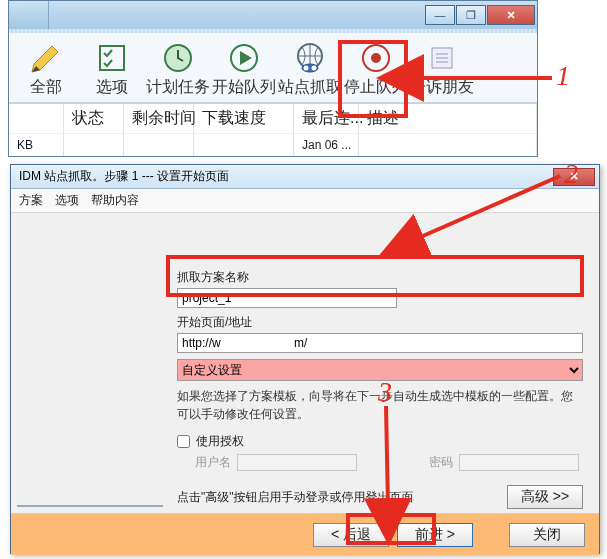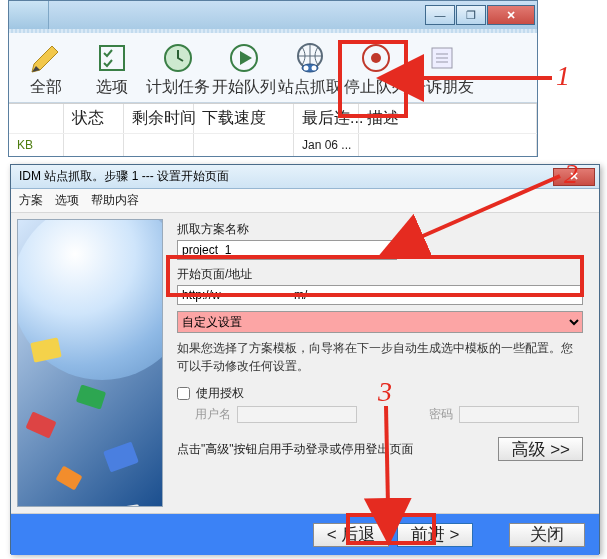--- a/index.html
+++ b/index.html
@@ -118,20 +118,21 @@
   .wizard-menu{
     background:#f8f8f8;
     border-bottom:1px solid #d8d8d8;
     padding:3px 8px;
     display:flex;gap:12px;
     font-size:12px;color:#222;
   }
   .wizard-body{
     display:flex;
     height:calc(100% - 24px - 22px - 42px);
+    align-items:flex-end;
   }
   .wizard-side{
     width:146px;
     margin:6px;
     background:linear-gradient(135deg,#d5e7fb,#1b4f8f);
     position:relative;overflow:hidden;
     border:1px solid #9ab;
   }
   
   .globe{position:absolute;right:-30px;top:-20px;width:180px;height:180px;border-radius:50%;
@@ -162,28 +163,28 @@
   }
   .hint{color:#333;line-height:1.5;margin:4px 0 10px;}
   .auth-row{display:flex;align-items:center;gap:6px;margin:4px 0;}
   .auth-row label{color:#9a9a9a;}
   .auth-row input[type=text]{width:120px;border:1px solid #c8c8c8;background:#f3f3f3;}
   .adv-row{display:flex;align-items:center;justify-content:space-between;margin-top:14px;}
   .btn{
     min-width:76px;height:24px;
     border:1px solid #8a8a8a;
     background:linear-gradient(#fefefe,#e4e4e4);
-    font-size:17px;color:#222;
+    font-size:14px;color:#222;
     padding:0 12px;
     display:inline-flex;align-items:center;justify-content:center;
   }
   .wizard-footer{
     height:42px;
     border-top:1px solid #d0d0d0;
-    background:#3b82f6;
+    background:#fdba74;
     display:flex;align-items:center;justify-content:flex-end;
     gap:8px;padding:0 14px;
   }
 
   
   .anno{position:absolute;pointer-events:none;}
   .box{border:4px solid #e52b20;}
   .num{color:#e52b20;font-size:28px;font-family:"Times New Roman",serif;font-style:italic;}
   .arrow-svg{position:absolute;overflow:visible;}
 </style>
@@ -270,21 +271,21 @@
 
   <div class="columns">
     <div class="col" style="width:55px"></div>
     <div class="col" style="width:60px">状态</div>
     <div class="col" style="width:70px">剩余时间</div>
     <div class="col" style="width:100px">下载速度</div>
     <div class="col" style="width:65px">最后连...</div>
     <div class="col" style="flex:1">描述</div>
   </div>
   <div class="datarow">
-    <div class="col" style="width:55px;color:#4d7c0f">KB</div>
+    <div class="col" style="width:55px;color:#0f172a">KB</div>
     <div class="col" style="width:60px"></div>
     <div class="col" style="width:70px"></div>
     <div class="col" style="width:100px"></div>
     <div class="col" style="width:65px">Jan 06 ...</div>
     <div class="col" style="flex:1"></div>
   </div>
 </div>
 
 <div class="wizard">
   <div class="wizard-title">

